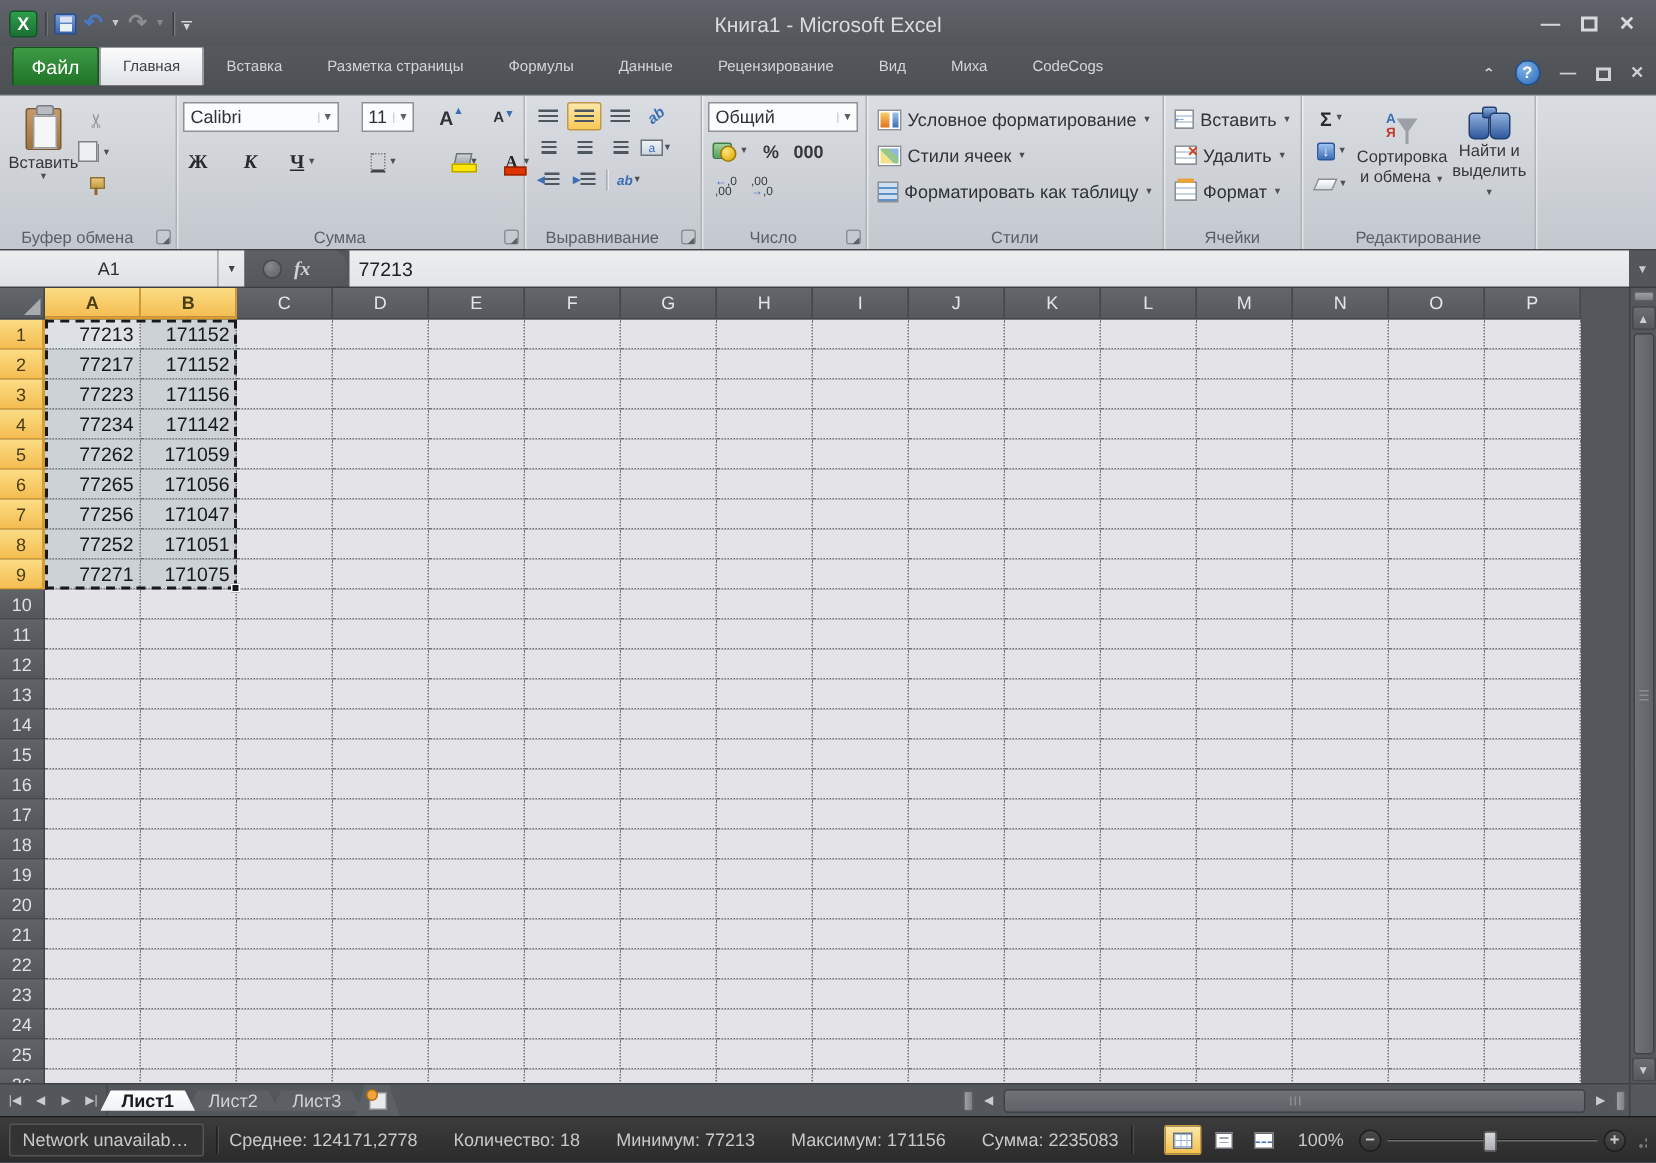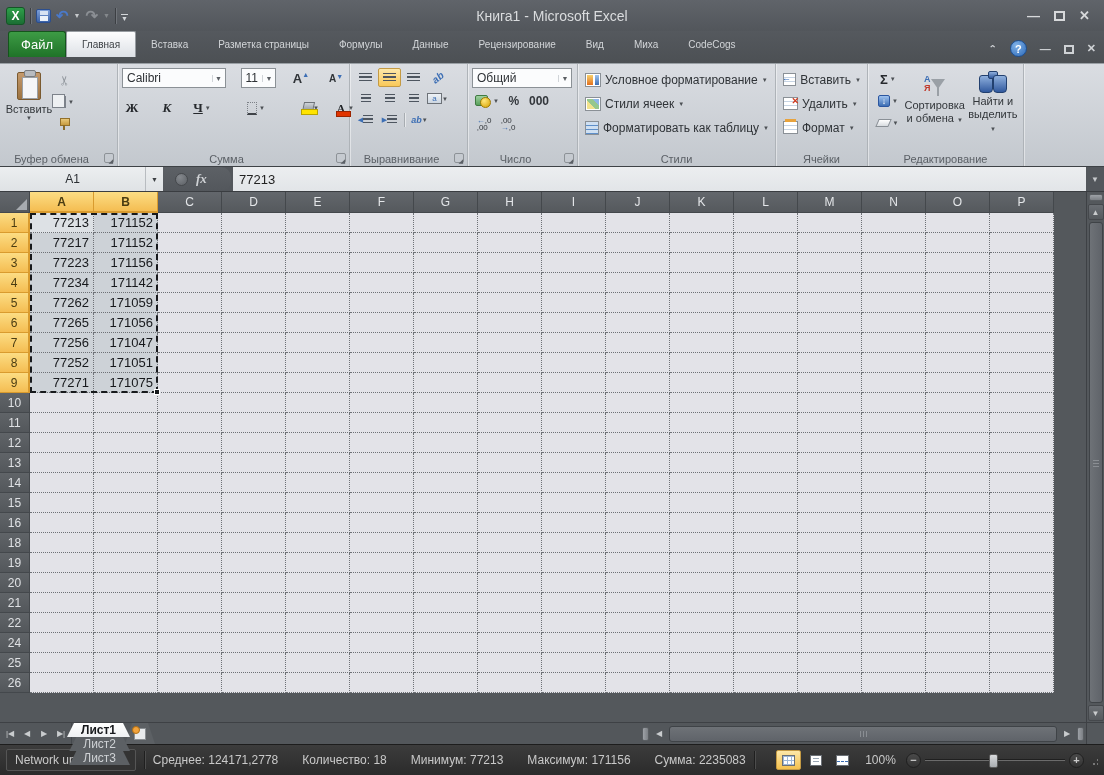--- a/index.html
+++ b/index.html
@@ -175,21 +175,21 @@
   .vscroll { width:18px; background:#54585c; border-left:1px solid #3e4145; display:flex; flex-direction:column; align-items:center; }
   .v-split { width:14px; height:7px; margin:2px 0; background:linear-gradient(#9da1a6,#7c8085); border:1px solid #5a5e62; border-radius:2px; }
   .scroll-btn { width:16px; height:16px; display:flex; align-items:center; justify-content:center; color:#caccce; font-size:8px; background:linear-gradient(#6a6e73,#55595d); border:1px solid #45484c; border-radius:2px; margin:1px 0; }
   .v-thumb { width:14px; flex:1; margin:1px 0; background:linear-gradient(90deg,#6e7277,#5f6369); border:1px solid #3f4347; border-radius:3px; position:relative; }
   .v-thumb::after { content:""; position:absolute; left:3px; right:3px; top:50%; height:1px; background:#8a8e93; box-shadow:0 3px 0 #8a8e93, 0 -3px 0 #8a8e93; }
 
   
   .sheetbar { height:22px; background:#53575b; display:flex; align-items:stretch; border-top:1px solid #3e4145; }
   .sheet-nav { display:flex; align-items:center; padding:0 2px; gap:1px; border-right:1px solid #44484c; }
   .nav-btn { width:16px; height:16px; display:flex; align-items:center; justify-content:center; color:#c9ccce; font-size:8px; border-radius:2px; }
-  .sheet-tabs { display:flex; align-items:flex-end;flex-direction:column; }
+  .sheet-tabs { display:flex; align-items:center; }
   .stab { padding:0 14px; display:flex; align-items:center; font-size:12px; color:#cfd2d5; clip-path:polygon(0 100%, 7px 0, calc(100% - 7px) 0, 100% 100%); background:#5c6064; margin-left:-5px; }
   .stab.active { background:linear-gradient(#ffffff,#eef0f2); color:#17191c; font-weight:bold; z-index:2; }
   .insert-sheet { width:30px; display:flex; align-items:center; justify-content:center; clip-path:polygon(0 100%, 7px 0, calc(100% - 7px) 0, 100% 100%); background:#5c6064; margin-left:-5px; }
   .sheet-icon { width:12px; height:12px; background:#e8eaec; border:1px solid #8a8e92; position:relative; }
   .sheet-icon::after { content:""; position:absolute; left:-3px; top:-3px; width:6px; height:6px; background:#f2a33c; border-radius:50%; border:1px solid #b06f12; }
   .hscroll { flex:1; display:flex; align-items:center; justify-content:flex-end; gap:2px; padding:0 2px; }
   .h-split { width:7px; height:14px; background:linear-gradient(90deg,#9da1a6,#7c8085); border:1px solid #5a5e62; border-radius:2px; }
   .h-thumb { width:388px; height:16px; background:linear-gradient(#6e7277,#5f6369); border:1px solid #3f4347; border-radius:3px; position:relative; }
   .h-thumb::after { content:""; position:absolute; top:4px; bottom:4px; left:50%; width:1px; background:#8a8e93; box-shadow:3px 0 0 #8a8e93, -3px 0 0 #8a8e93; }
   .corner-piece { width:18px; background:#54585c; border-left:1px solid #3e4145; }
@@ -817,20 +817,39 @@
             <div class="gcell"></div>
             <div class="gcell"></div>
             <div class="gcell"></div>
             <div class="gcell"></div>
             <div class="gcell"></div>
             <div class="gcell"></div>
             <div class="gcell"></div>
             <div class="gcell"></div>
           </div>
           <div class="grow">
+            <div class="row-h">17</div>
+            <div class="gcell"></div>
+            <div class="gcell"></div>
+            <div class="gcell"></div>
+            <div class="gcell"></div>
+            <div class="gcell"></div>
+            <div class="gcell"></div>
+            <div class="gcell"></div>
+            <div class="gcell"></div>
+            <div class="gcell"></div>
+            <div class="gcell"></div>
+            <div class="gcell"></div>
+            <div class="gcell"></div>
+            <div class="gcell"></div>
+            <div class="gcell"></div>
+            <div class="gcell"></div>
+            <div class="gcell"></div>
+          </div>
+          <div class="grow">
             <div class="row-h">18</div>
             <div class="gcell"></div>
             <div class="gcell"></div>
             <div class="gcell"></div>
             <div class="gcell"></div>
             <div class="gcell"></div>
             <div class="gcell"></div>
             <div class="gcell"></div>
             <div class="gcell"></div>
             <div class="gcell"></div>
@@ -894,20 +913,39 @@
             <div class="gcell"></div>
             <div class="gcell"></div>
             <div class="gcell"></div>
             <div class="gcell"></div>
             <div class="gcell"></div>
             <div class="gcell"></div>
             <div class="gcell"></div>
           </div>
           <div class="grow">
             <div class="row-h">22</div>
+            <div class="gcell"></div>
+            <div class="gcell"></div>
+            <div class="gcell"></div>
+            <div class="gcell"></div>
+            <div class="gcell"></div>
+            <div class="gcell"></div>
+            <div class="gcell"></div>
+            <div class="gcell"></div>
+            <div class="gcell"></div>
+            <div class="gcell"></div>
+            <div class="gcell"></div>
+            <div class="gcell"></div>
+            <div class="gcell"></div>
+            <div class="gcell"></div>
+            <div class="gcell"></div>
+            <div class="gcell"></div>
+          </div>
+          <div class="grow">
+            <div class="row-h">23</div>
             <div class="gcell"></div>
             <div class="gcell"></div>
             <div class="gcell"></div>
             <div class="gcell"></div>
             <div class="gcell"></div>
             <div class="gcell"></div>
             <div class="gcell"></div>
             <div class="gcell"></div>
             <div class="gcell"></div>
             <div class="gcell"></div>

